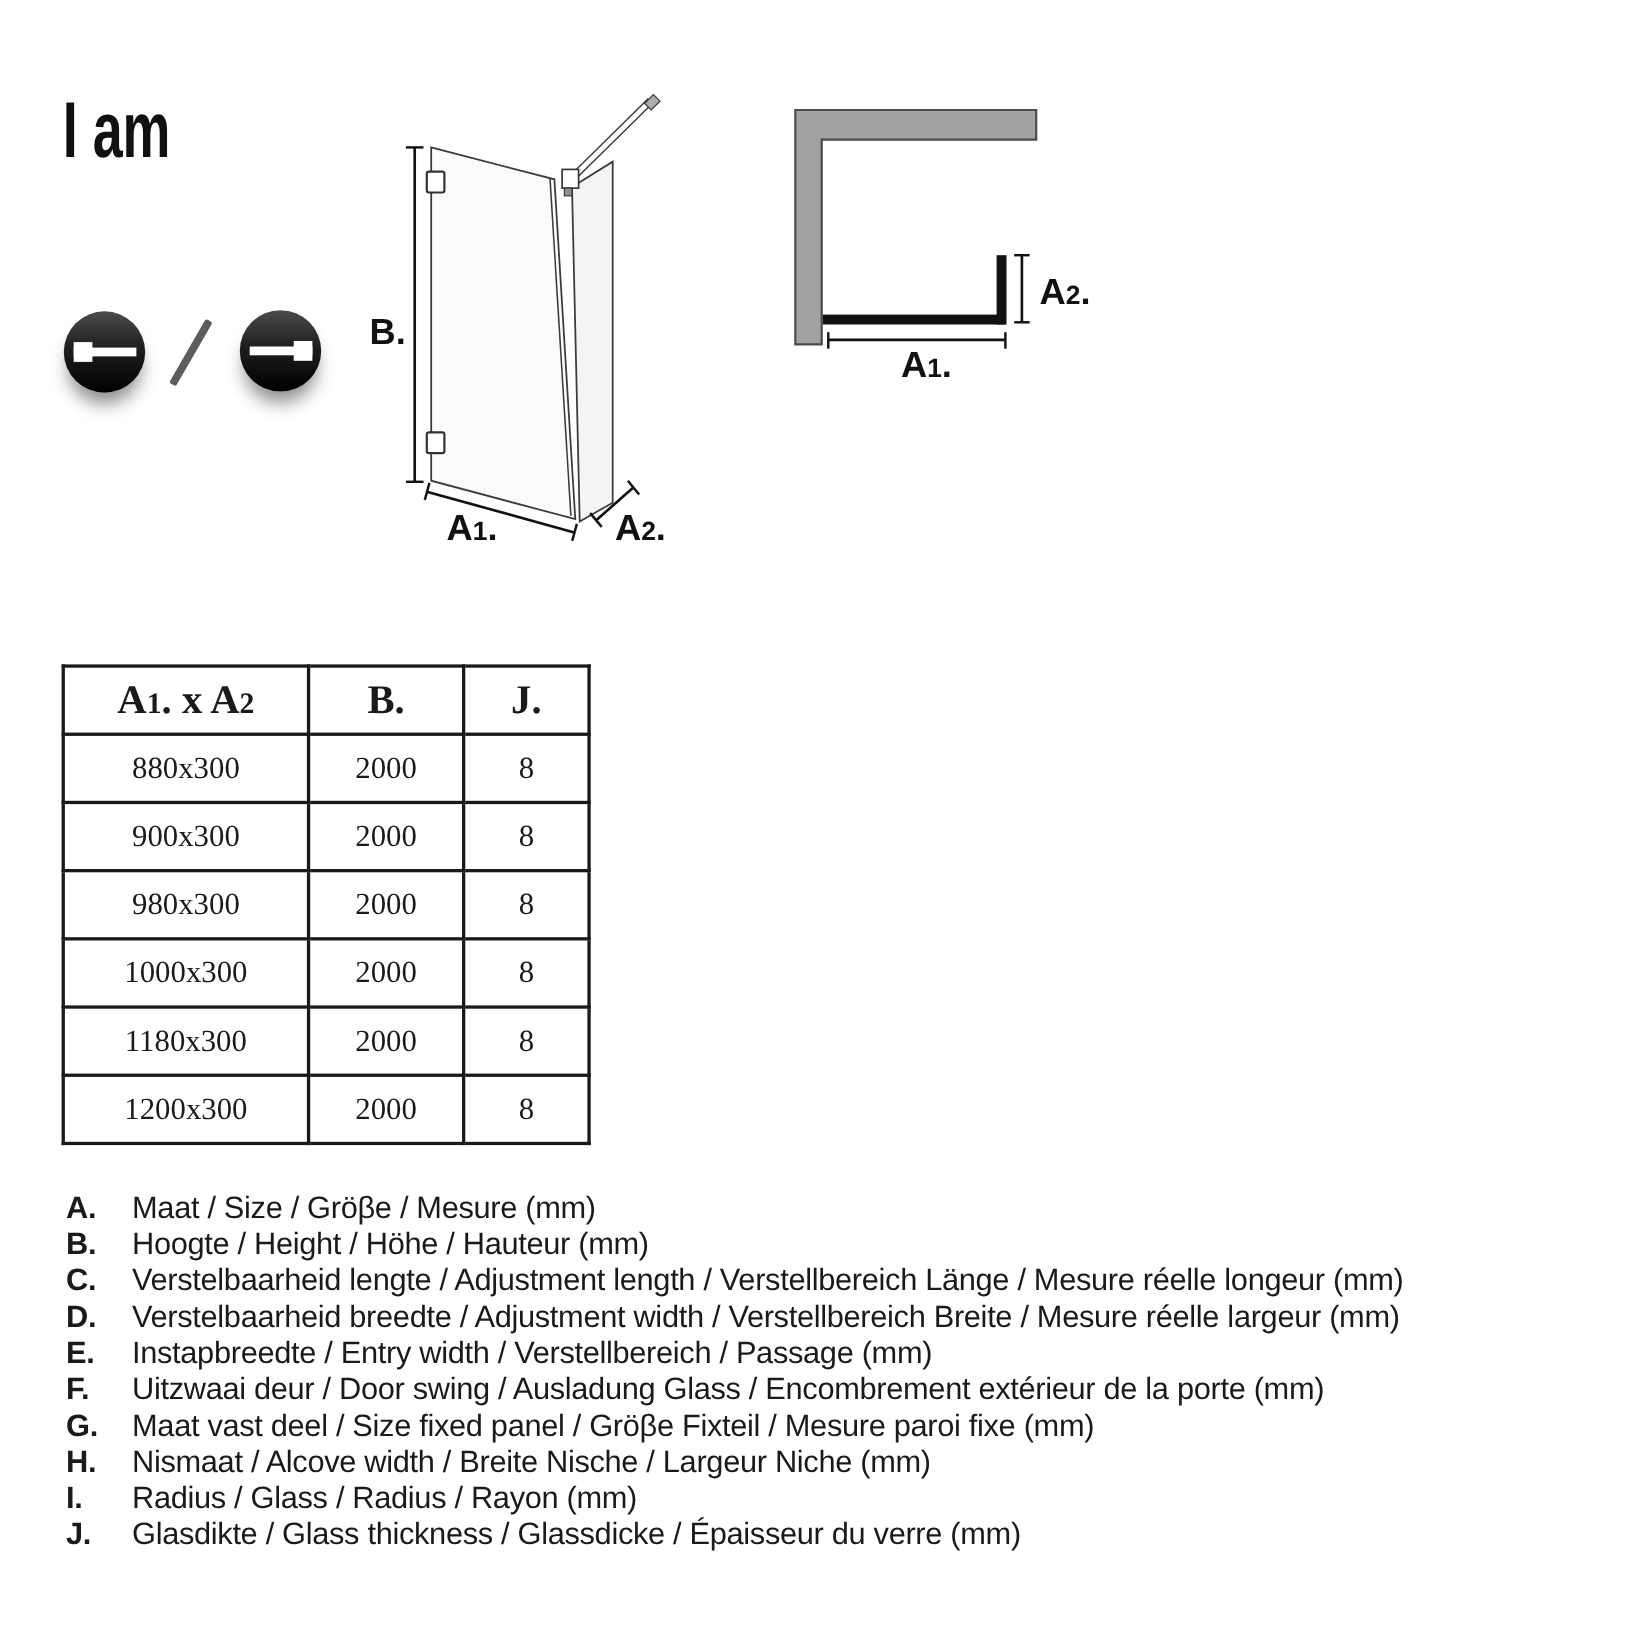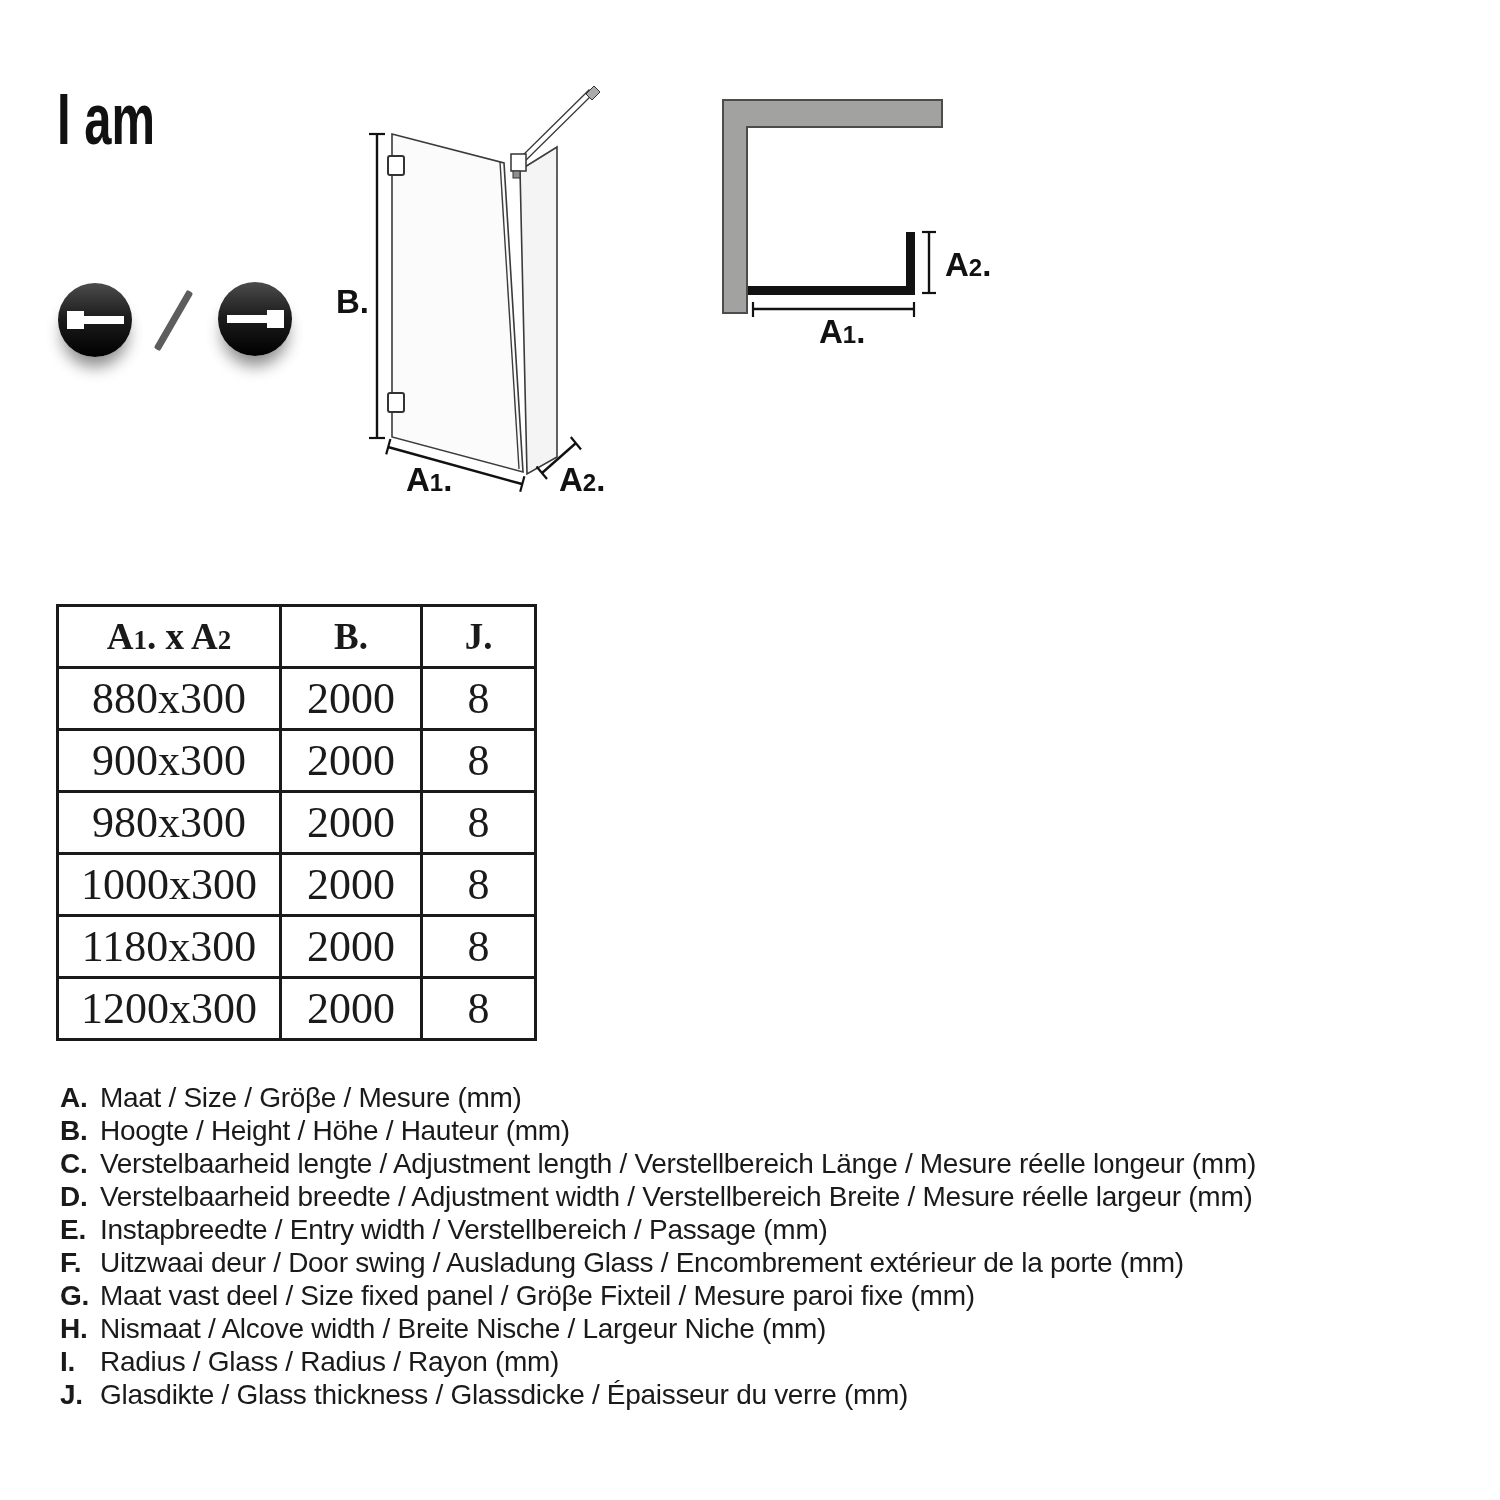--- a/index.html
+++ b/index.html
@@ -32,31 +32,31 @@
   .dim{stroke:#111;stroke-width:2.4;fill:none;}
   .tick{stroke:#111;stroke-width:2.2;fill:none;}
   .glassline{fill:none;stroke:#3b3b3b;stroke-width:1.4;}
   .dim-label{font-family:"Liberation Sans",sans-serif;font-size:33px;font-weight:bold;fill:#111;}
   .sub{font-size:24px;}
 
   
   table{position:absolute;left:56px;top:559px;border-collapse:collapse;table-layout:fixed;
         font-family:Liberation Serif, serif;margin-top:45px;}
   th,td{border:3px solid #1a1a1a;text-align:center;vertical-align:middle;height:57px;
-        font-size:44px;background:#fff;}
+        font-size:28px;background:#fff;}
   th{font-weight:bold;font-size:37px;}
   .c1{width:218px;} .c2{width:136px;} .c3{width:109px;}
   .subch{font-size:27px;}
 
   
   .legend{position:absolute;left:60px;top:1081px;width:1420px;}
   .legend-row{display:flex;height:33px;font-size:28px;line-height:33px;white-space:nowrap;
               letter-spacing:-0.3px;}
   .legend-key{font-weight:bold;width:40px;flex:0 0 40px;}
-  .legend-text{flex:1;}
+  .legend-text{flex:1;margin-left:20px;}
 </style>
 </head>
 <body>
 
 <div id="canvas">
 
   <div class="brand">I am</div>
 
   <div class="opt" id="optL">
     <div class="opt-block"></div>

